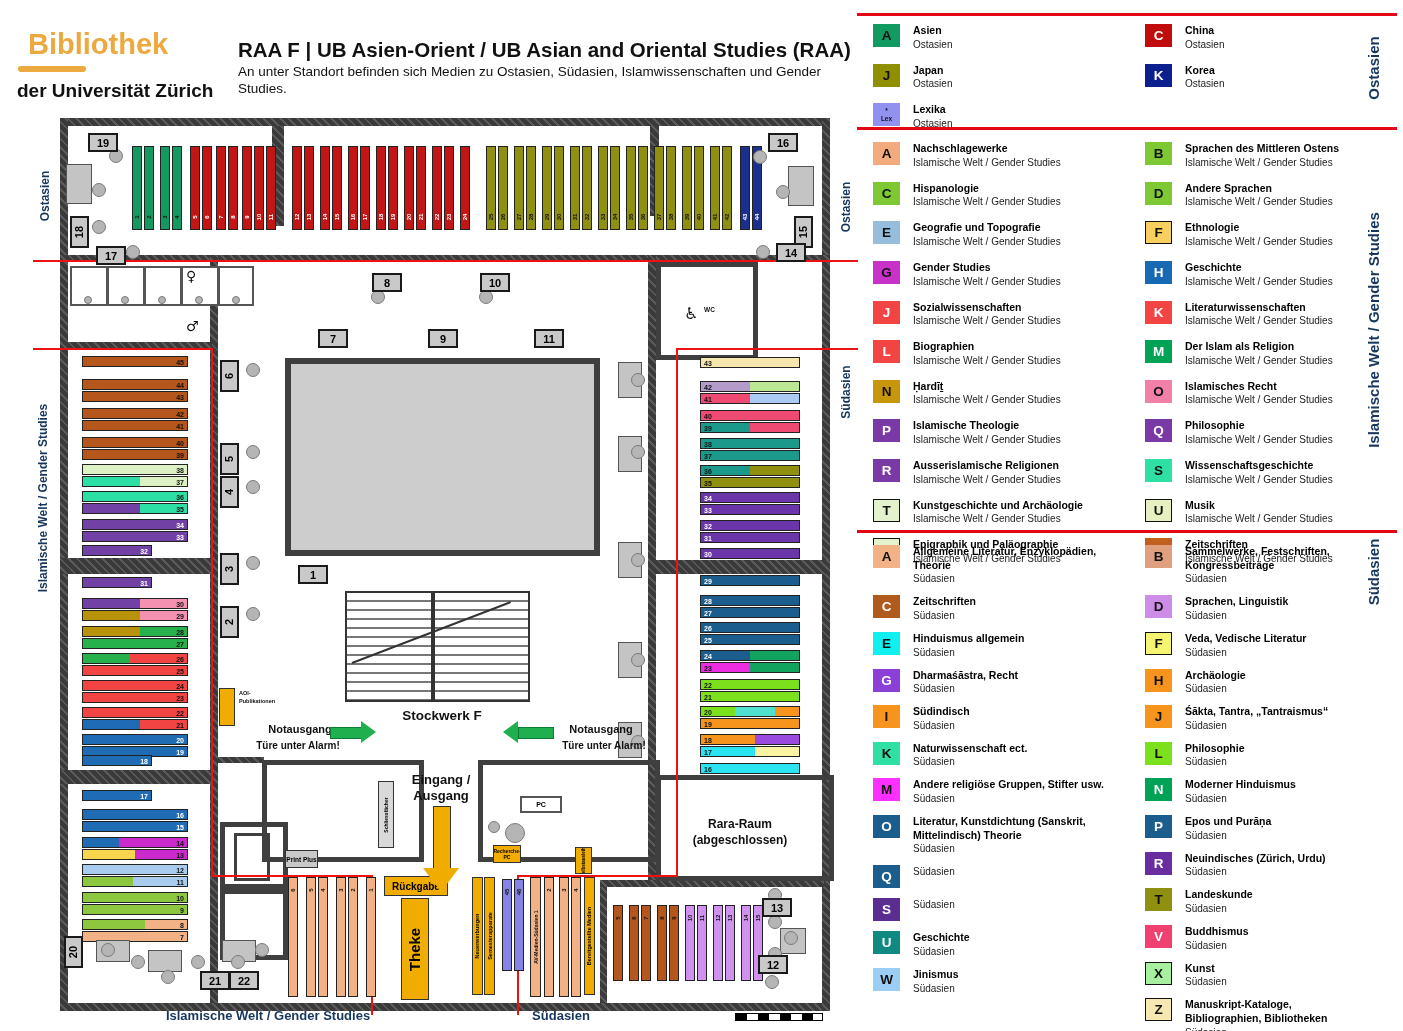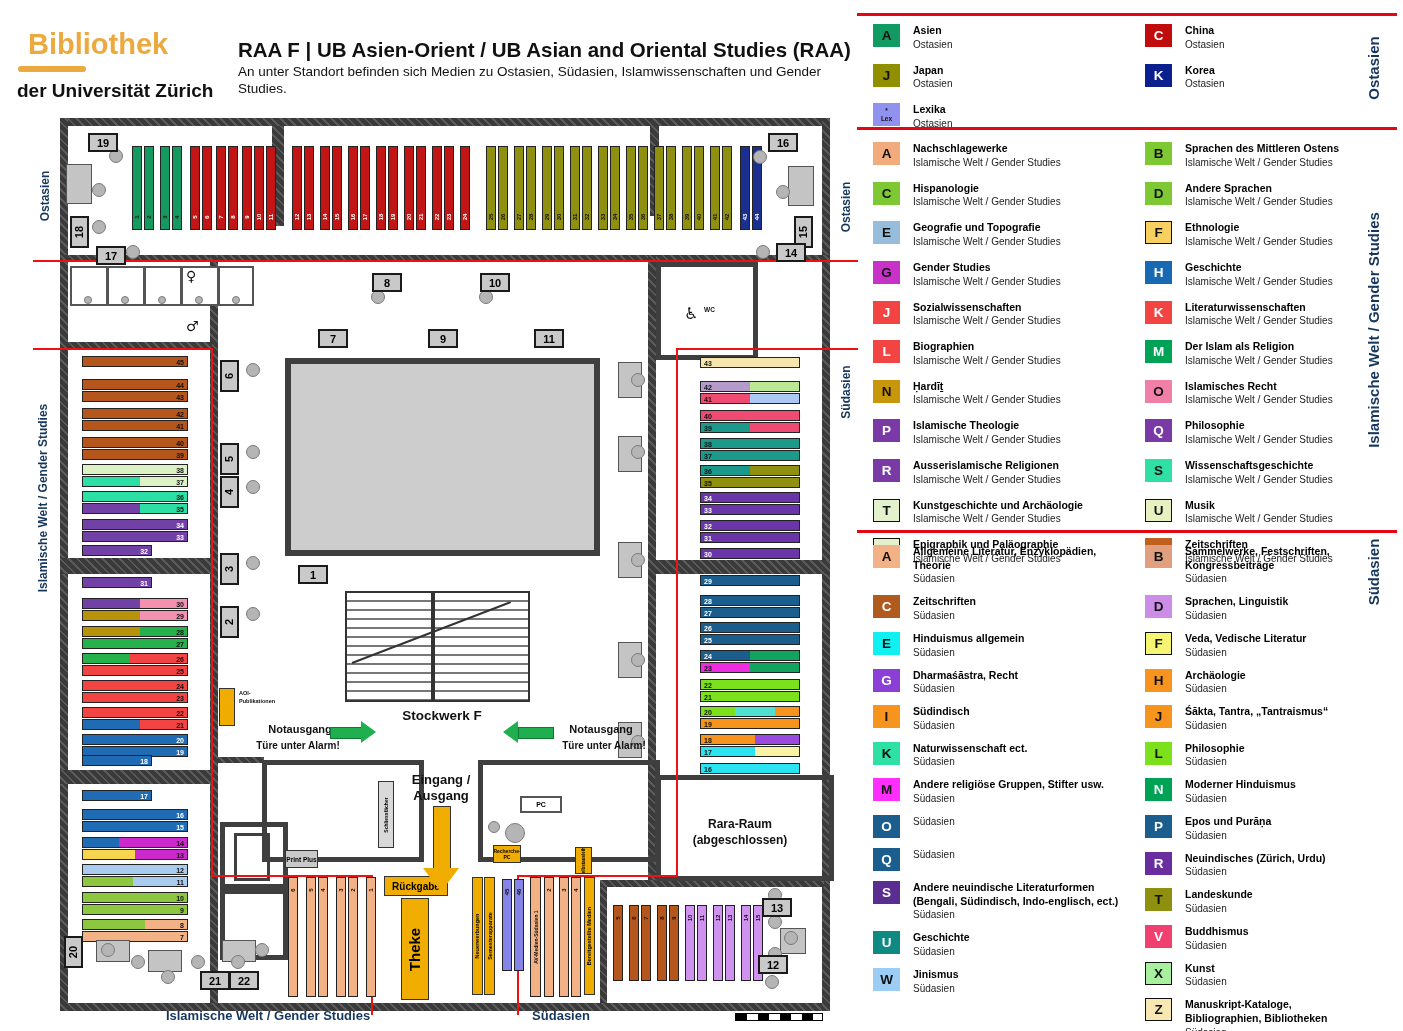--- a/index.html
+++ b/index.html
@@ -1044,33 +1044,33 @@
       <div class="lgitem" style="margin-bottom: 10px;">
         <div class="lgtile" style="background: rgb(255, 48, 255); color: rgb(17, 17, 17);">M</div>
         <div>
           <div class="lgtitle">Andere religiöse Gruppen, Stifter usw.</div>
           <div class="lgsub">Südasien</div>
         </div>
       </div>
       <div class="lgitem" style="margin-bottom: 10px;">
         <div class="lgtile" style="background: rgb(27, 94, 142); color: rgb(255, 255, 255);">O</div>
         <div>
+          <div class="lgtitle">Literatur, Kunstdichtung (Sanskrit, Mittelindisch) Theorie</div>
           <div class="lgsub">Südasien</div>
         </div>
       </div>
       <div class="lgitem" style="margin-bottom: 10px;">
         <div class="lgtile" style="background: rgb(27, 94, 142); color: rgb(255, 255, 255);">Q</div>
         <div>
           <div class="lgsub">Südasien</div>
         </div>
       </div>
       <div class="lgitem" style="margin-bottom: 10px;">
         <div class="lgtile" style="background: rgb(90, 45, 145); color: rgb(255, 255, 255);">S</div>
         <div>
-          <div class="lgtitle">Andere neuindische Literaturformen (Bengali, Südindisch, Indo-englisch, ect.)</div>
           <div class="lgsub">Südasien</div>
         </div>
       </div>
       <div class="lgitem" style="margin-bottom: 10px;">
         <div class="lgtile" style="background: rgb(15, 138, 130); color: rgb(255, 255, 255);">U</div>
         <div>
           <div class="lgtitle">Geschichte</div>
           <div class="lgsub">Südasien</div>
         </div>
       </div>

